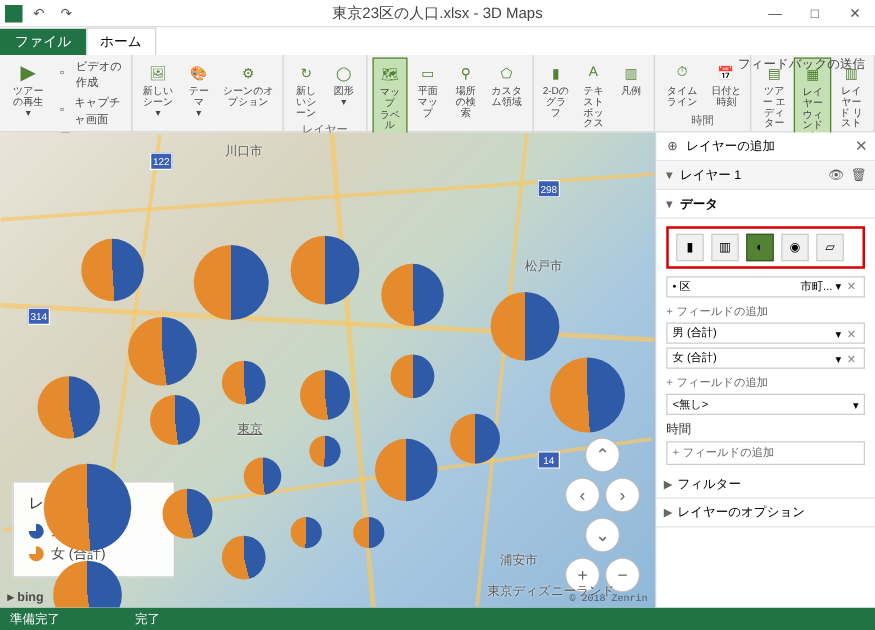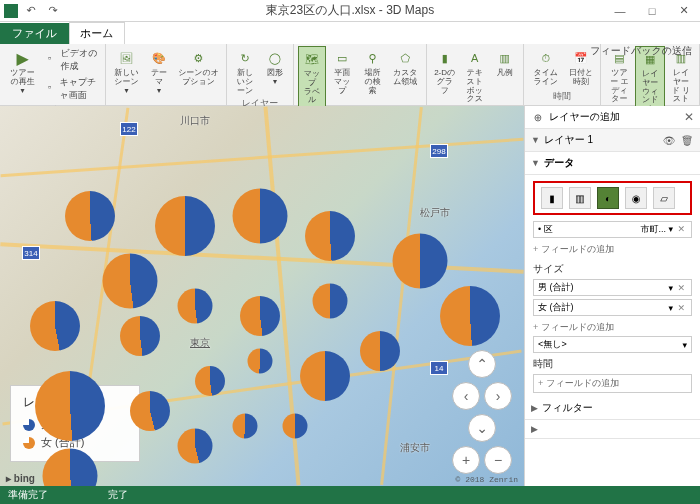--- a/index.html
+++ b/index.html
@@ -288,20 +288,21 @@
       <div class="pie" style="left: 210px; top: 275px; width: 30px; height: 30px; background: conic-gradient(rgb(46, 90, 168) 0deg, rgb(46, 90, 168) 172.8deg, rgb(230, 138, 46) 172.8deg, rgb(230, 138, 46) 360deg);"></div>
       <div class="pie" style="left: 260px; top: 255px; width: 25px; height: 25px; background: conic-gradient(rgb(46, 90, 168) 0deg, rgb(46, 90, 168) 183.6deg, rgb(230, 138, 46) 183.6deg, rgb(230, 138, 46) 360deg);"></div>
       <div class="pie" style="left: 325px; top: 270px; width: 50px; height: 50px; background: conic-gradient(rgb(46, 90, 168) 0deg, rgb(46, 90, 168) 180deg, rgb(230, 138, 46) 180deg, rgb(230, 138, 46) 360deg);"></div>
       <div class="pie" style="left: 195px; top: 340px; width: 35px; height: 35px; background: conic-gradient(rgb(46, 90, 168) 0deg, rgb(46, 90, 168) 165.6deg, rgb(230, 138, 46) 165.6deg, rgb(230, 138, 46) 360deg);"></div>
       <div class="pie" style="left: 245px; top: 320px; width: 25px; height: 25px; background: conic-gradient(rgb(46, 90, 168) 0deg, rgb(46, 90, 168) 183.6deg, rgb(230, 138, 46) 183.6deg, rgb(230, 138, 46) 360deg);"></div>
       <div class="pie" style="left: 295px; top: 320px; width: 25px; height: 25px; background: conic-gradient(rgb(46, 90, 168) 0deg, rgb(46, 90, 168) 180deg, rgb(230, 138, 46) 180deg, rgb(230, 138, 46) 360deg);"></div>
       <div class="pie" style="left: 70px; top: 370px; width: 55px; height: 55px; background: conic-gradient(rgb(46, 90, 168) 0deg, rgb(46, 90, 168) 172.8deg, rgb(230, 138, 46) 172.8deg, rgb(230, 138, 46) 360deg);"></div>
       <div class="placename" style="left: 180px; top: 8px;">川口市</div>
       <div class="placename" style="left: 420px; top: 100px;">松戸市</div>
       <div class="placename" style="left: 190px; top: 230px; text-decoration: underline;">東京</div>
+      <div class="placename" style="left: 390px; top: 360px;">東京ディズニーランド</div>
       <div class="placename" style="left: 400px; top: 335px;">浦安市</div>
       <div class="shield" style="left: 120px; top: 16px;">122</div>
       <div class="shield" style="left: 22px; top: 140px;">314</div>
       <div class="shield" style="left: 430px; top: 38px;">298</div>
       <div class="shield" style="left: 430px; top: 255px;">14</div>
     </div>
 
   <div class="panel">
     <div class="panel-hdr">
       <span class="icon16">⊕</span>
@@ -328,21 +329,20 @@
         <div class="ct-btn">◉</div>
         <div class="ct-btn">▱</div>
       </div>
 
       <div class="field-row dd">
         <span>• <span>区</span></span>
         <span><span>市町...</span> ▾ <span class="x">✕</span></span>
       </div>
       <div class="add-field"><span class="plus">+</span><span>フィールドの追加</span></div>
 
-      <div class="sect-title">サイズ</div>
       <div id="size-fields">
           <div class="field-row dd">
             <span>男 (合計)</span>
             <span>▾ <span class="x">✕</span></span>
           </div>
           <div class="field-row dd">
             <span>女 (合計)</span>
             <span>▾ <span class="x">✕</span></span>
           </div>
         </div>
@@ -355,20 +355,21 @@
 
       <div class="sect-title">時間</div>
       <div class="add-field" style="border:1px solid #ccc;padding:2px 4px"><span class="plus">+</span><span>フィールドの追加</span></div>
     </div>
     <div class="panel-hdr">
       <span class="caret">▶</span>
       <span>フィルター</span>
     </div>
     <div class="panel-hdr">
       <span class="caret">▶</span>
+      <span>レイヤーのオプション</span>
     </div>
   </div>
 </div>
 
 <div class="statusbar">
   <span>準備完了</span>
   <span>完了</span>
 </div>
 
 </body></html>

